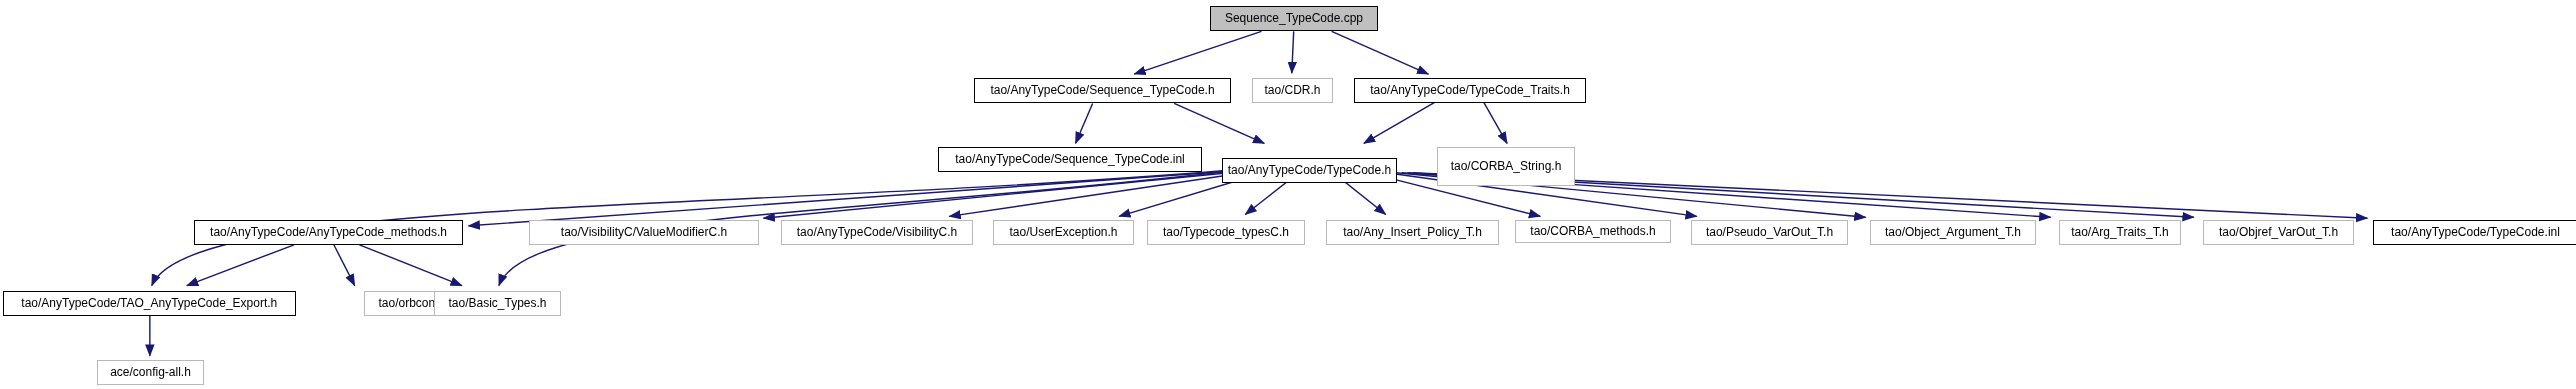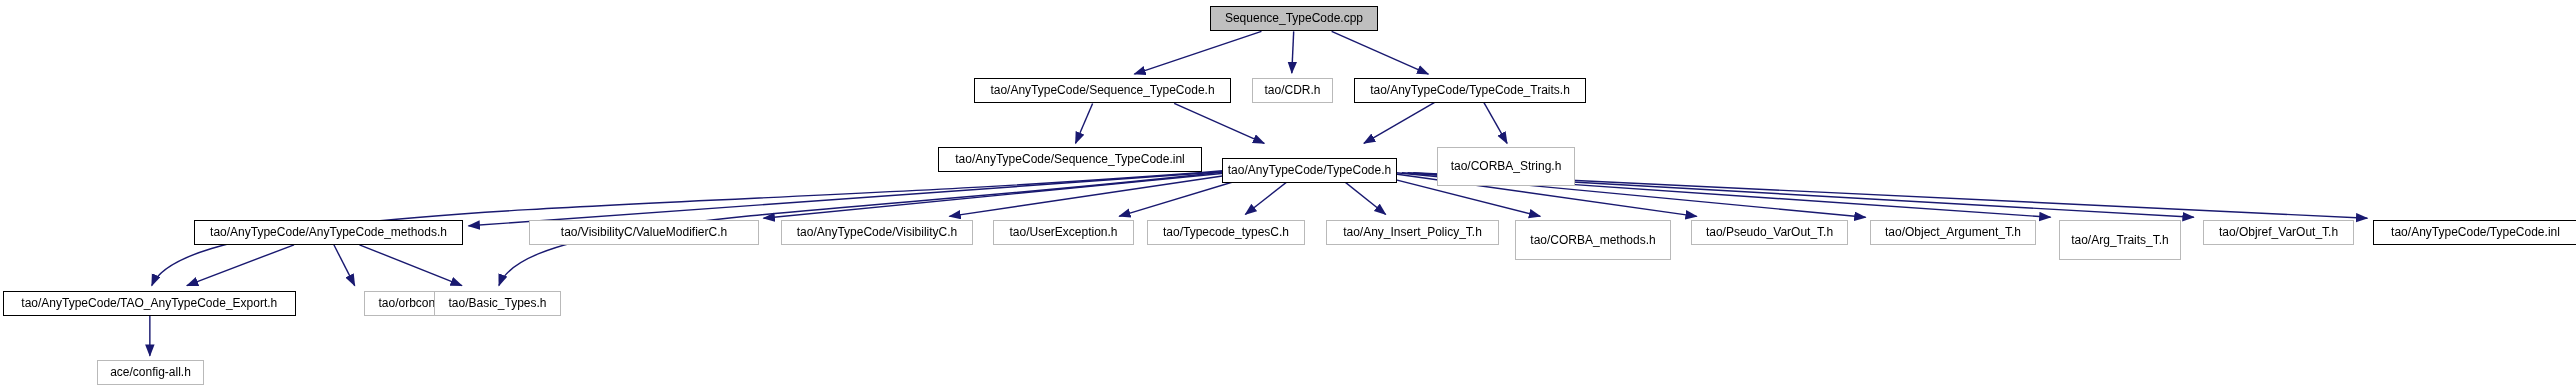--- a/index.html
+++ b/index.html
@@ -79,24 +79,24 @@
       <div class="node linked" style="left: 1354px; top: 78px; width: 232px; height: 25px;">tao/AnyTypeCode/TypeCode_Traits.h</div>
       <div class="node linked" style="left: 938px; top: 147px; width: 264px; height: 25px;">tao/AnyTypeCode/Sequence_TypeCode.inl</div>
       <div class="node linked" style="left: 1222px; top: 147px; width: 175px; height: 25px; margin-top: 11px;">tao/AnyTypeCode/TypeCode.h</div>
       <div class="node plain" style="left: 1437px; top: 147px; width: 138px; height: 39px;">tao/CORBA_String.h</div>
       <div class="node linked" style="left: 194px; top: 220px; width: 269px; height: 25px;">tao/AnyTypeCode/AnyTypeCode_methods.h</div>
       <div class="node plain" style="left: 529px; top: 220px; width: 230px; height: 25px;">tao/VisibilityC/ValueModifierC.h</div>
       <div class="node plain" style="left: 781px; top: 220px; width: 192px; height: 25px;">tao/AnyTypeCode/VisibilityC.h</div>
       <div class="node plain" style="left: 993px; top: 220px; width: 141px; height: 25px;">tao/UserException.h</div>
       <div class="node plain" style="left: 1147px; top: 220px; width: 158px; height: 25px;">tao/Typecode_typesC.h</div>
       <div class="node plain" style="left: 1326px; top: 220px; width: 173px; height: 25px;">tao/Any_Insert_Policy_T.h</div>
-      <div class="node plain" style="left: 1515px; top: 220px; width: 156px; height: 40px;">tao/CORBA_methods.h</div>
+      <div class="node plain" style="left: 1515px; top: 220px; width: 156px; height: 23px;">tao/CORBA_methods.h</div>
       <div class="node plain" style="left: 1691px; top: 220px; width: 157px; height: 25px;">tao/Pseudo_VarOut_T.h</div>
       <div class="node plain" style="left: 1870px; top: 220px; width: 166px; height: 25px;">tao/Object_Argument_T.h</div>
-      <div class="node plain" style="left: 2059px; top: 220px; width: 122px; height: 40px;">tao/Arg_Traits_T.h</div>
+      <div class="node plain" style="left: 2059px; top: 220px; width: 122px; height: 25px;">tao/Arg_Traits_T.h</div>
       <div class="node plain" style="left: 2203px; top: 220px; width: 151px; height: 25px;">tao/Objref_VarOut_T.h</div>
       <div class="node linked" style="left: 2373px; top: 220px; width: 205px; height: 25px;">tao/AnyTypeCode/TypeCode.inl</div>
       <div class="node linked" style="left: 2.8px; top: 291px; width: 293px; height: 25px;">tao/AnyTypeCode/TAO_AnyTypeCode_Export.h</div>
       <div class="node plain" style="left: 316px; top: 291px; width: 99px; height: 25px; margin-left: 48px;">tao/orbconf.h</div>
       <div class="node plain" style="left: 434px; top: 291px; width: 127px; height: 25px;">tao/Basic_Types.h</div>
       <div class="node plain" style="left: 97px; top: 360px; width: 107px; height: 25px;">ace/config-all.h</div>
     </div>
 </div>
 
 

